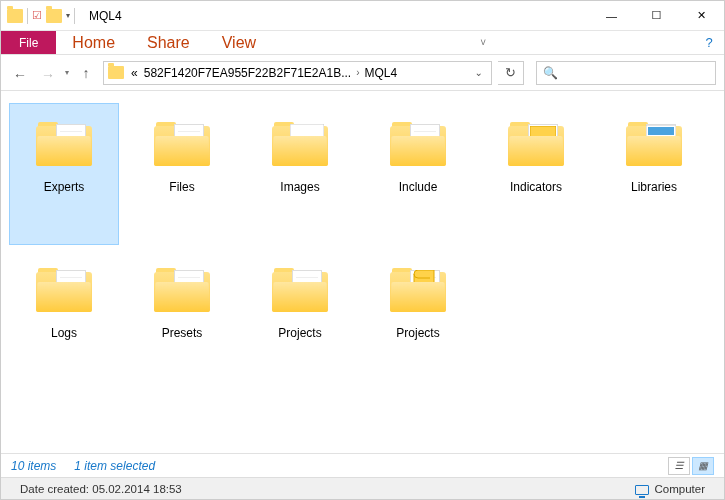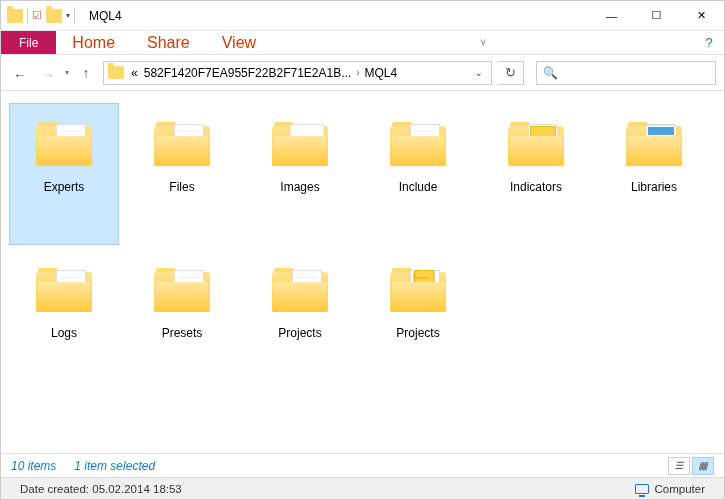--- a/index.html
+++ b/index.html
@@ -58,21 +58,21 @@
 .folder-paper::before { top: 6px; } .folder-paper::after { top: 12px; }
 
 
 .status-bar { height: 24px; border-top: 1px solid #e1e1e1; display: flex; align-items: center; padding: 0 10px; font-size: 12px; color: #1979ca; gap: 18px; font-style: italic; }
 .status-right { margin-left: auto; display: flex; align-items: center; gap: 2px; }
 .view-btn { width: 22px; height: 18px; border: 1px solid #ccc; display: flex; align-items: center; justify-content: center; font-size: 10px; color: #555; cursor: pointer; }
 .view-btn.active { background: #cce8ff; border-color: #99d1ff; }
 
 
 .detail-bar { height: 22px; background: #f0f0f0; border-top: 1px solid #ddd; display: flex; align-items: center; padding: 0 19px; font-size: 11.5px; color: #333; }
-.detail-right { margin-left: auto; display: flex; align-items: center; gap: 6px; }
+.detail-right { margin-left: auto; display: flex; align-items: flex-end; gap: 6px; }
 .computer-icon { width: 14px; height: 10px; border: 1.5px solid #1979ca; border-radius: 1px; position: relative; }
 .computer-icon::after { content: ""; position: absolute; bottom: -4px; left: 3px; width: 6px; height: 2px; background: #1979ca; }
 </style>
 </head>
 <body>
 
 <div class="title-bar">
   <div class="title-icons">
     <div class="mini-folder"></div>
     <span class="title-sep"></span>

